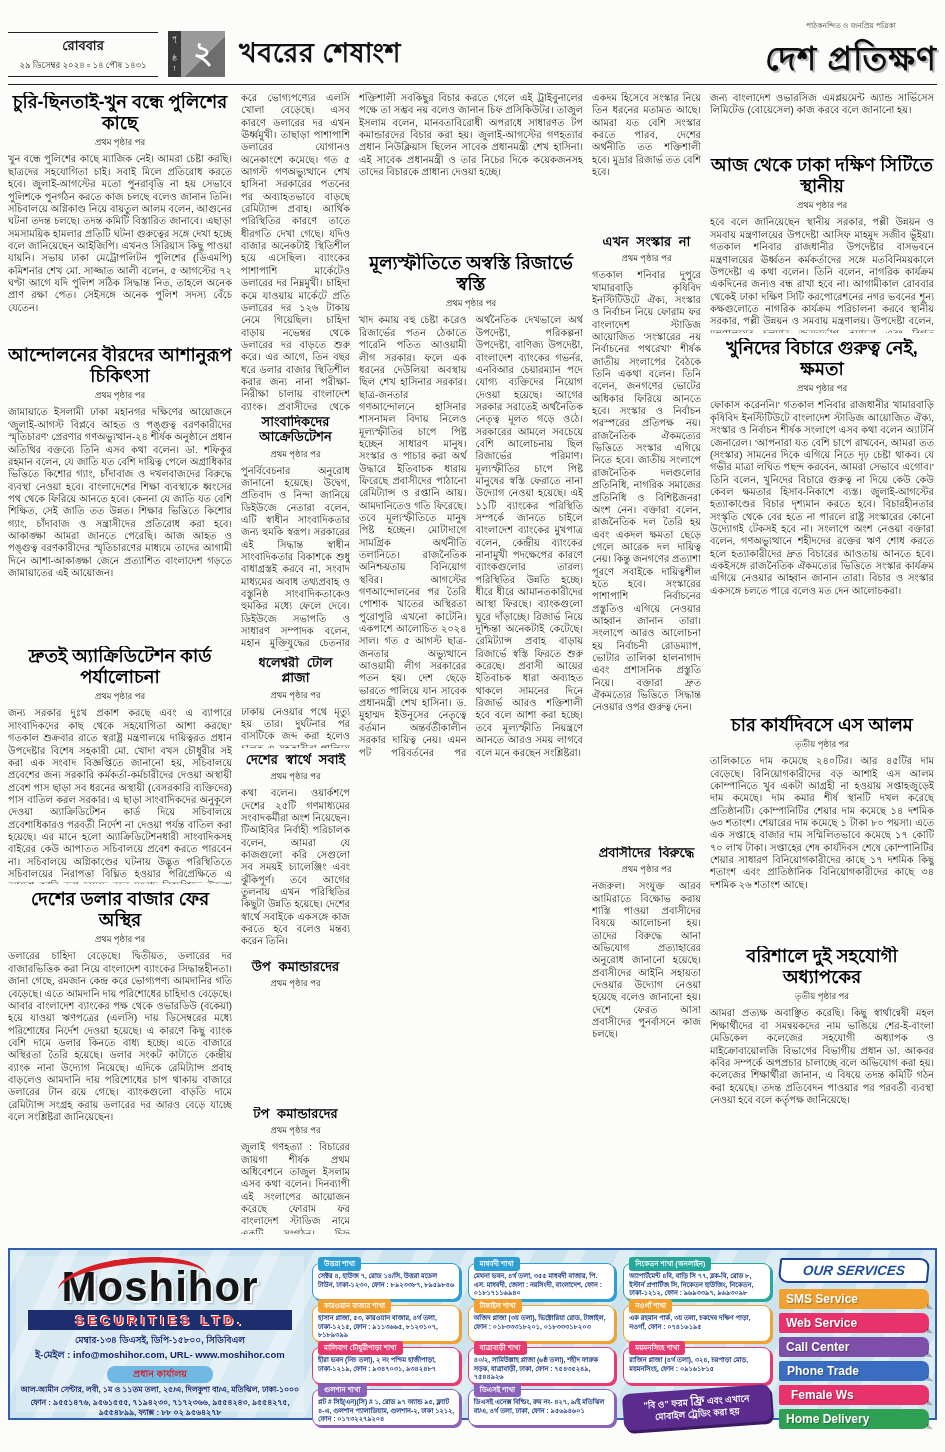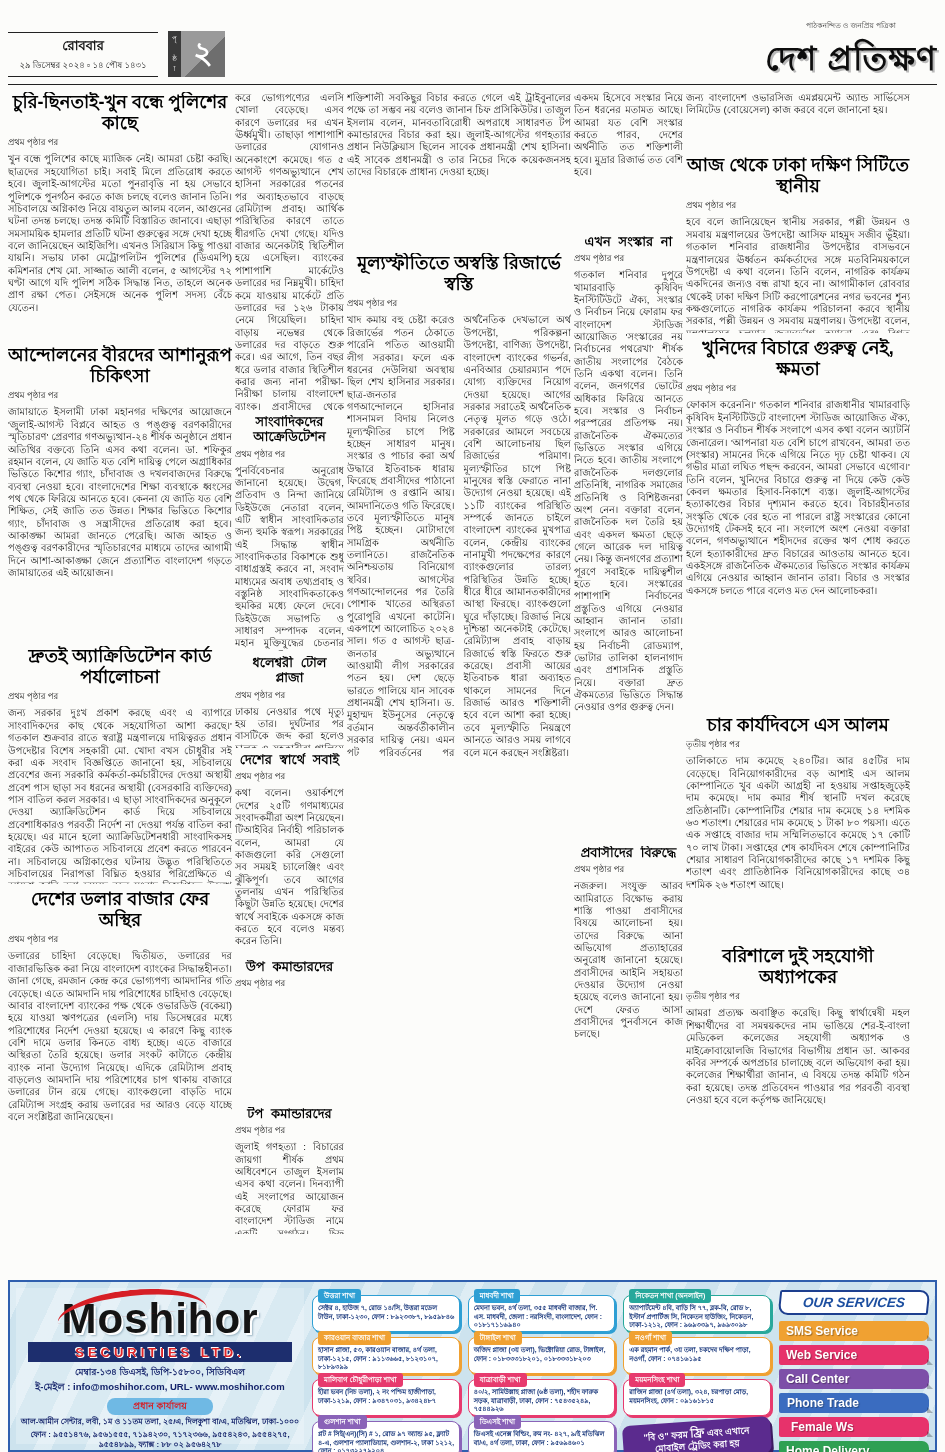--- a/index.html
+++ b/index.html
@@ -15,34 +15,34 @@
   .pagebox{ display:flex; margin-left:10px; height:46px; }
   .pagebox .strip{ background:#3a3a3a; color:#fff; width:13px; font-size:7px; writing-mode:vertical-rl; text-orientation:upright; display:flex; align-items:center; justify-content:center; }
   .pagebox .num{ width:44px; background:linear-gradient(135deg,#9a9a9a 0 55%, #6e6e6e 55% 100%); color:#fff; font-size:30px; font-weight:bold; display:flex; align-items:center; justify-content:center; }
   .section-title{ font-size:27px; font-weight:800; margin-left:14px; letter-spacing:.5px; }
   .logo-wrap{ margin-left:auto; text-align:right; }
   .logo-tag{ font-size:7.5px; color:#333; margin-bottom:1px;text-align:center; }
   .logo{ font-size:33px; font-weight:800; color:#0d0d0d; text-shadow:2px 2px 0 #b9b9b9; letter-spacing:1px; }
   .head-rule{ position:absolute; top:84px; left:8px; right:8px; border-bottom:1.5px solid #222; }
 
   
-  .cols{ position:absolute; top:92px; left:8px; right:8px; height:1142px; display:flex; gap:3px; overflow:hidden; }
+  .cols{ position:absolute; top:92px; left:8px; right:8px; height:1142px; display:flex; gap:9px; overflow:hidden; }
   .col{ overflow:hidden; }
   .w-wide{ width:224px; flex:0 0 224px; }
   .w-nrw{ width:109px; flex:0 0 109px; }
   .art{ overflow:hidden; margin-bottom:5px; }
   .hl{ font-weight:800; text-align:center; line-height:1.18; color:#000; }
   .hl-lg{ font-size:18px; }
   .hl-sm{ font-size:13px;font-family:Liberation Mono, monospace; }
-  .cont{ font-size:8.5px; margin:2px 0 3px; }
+  .cont{ font-size:8.5px; text-align:center; margin:2px 0 3px; }
   .btxt{ font-size:9.8px; line-height:1.26; text-align:justify; color:#161616; }
   .twocol{ column-count:2; column-gap:9px; }
 
   
-  .ad{ position:absolute; top:1280px; left:8px; width:929px; height:172px;
+  .ad{ position:absolute; top:1248px; left:8px; width:929px; height:172px;
        border:2.5px solid #2f5fae; background:#cde3ee; padding:6px; display:flex; gap:8px;
        background-image:repeating-linear-gradient(115deg, rgba(255,255,255,.35) 0 16px, rgba(255,255,255,0) 16px 46px); }
   .mosh{ width:288px; background:rgba(255,255,255,.25); padding:4px 4px 0 4px; text-align:center; position:relative; }
   .mosh .swoosh{ position:absolute; top:2px; left:40px; width:150px; height:26px; border-top:6px solid #d61f26; border-radius:50%/100% 100% 0 0; transform:rotate(-6deg); }
   .mosh .name{ font-size:42px; font-weight:800; color:#141414; letter-spacing:1px; text-shadow:2px 2px 0 #ffffff, 3px 3px 2px #9db6c4; margin-top:6px; line-height:1; }
   .mosh .secbar{ background:#1d2e6e; margin:2px 8px; padding:1px 0; }
   .mosh .secbar span{ color:#e02428; font-weight:800; font-size:13px; letter-spacing:4px; text-shadow:1px 1px 0 #fff, -1px -1px 0 #fff; }
   .mosh .line1{ font-size:9px; font-weight:bold; color:#15246b; margin-top:3px; }
   .mosh .line2{ font-size:9.5px; font-weight:bold; color:#15246b; }
   .mosh .hopill{ display:inline-block; background:#6fb9e4; color:#d61f26; font-weight:800; font-size:9.5px; padding:1px 26px; border-radius:8px; margin-top:3px; }
@@ -77,20 +77,21 @@
 
   <div class="masthead">
     <div class="datebox">
       <div class="day">রোববার</div>
       <div class="date">২৯ ডিসেম্বর ২০২৪ ▫ ১৪ পৌষ ১৪৩১</div>
     </div>
     <div class="pagebox">
       <div class="strip">পৃষ্ঠা</div>
       <div class="num">২</div>
     </div>
+    <div class="section-title">খবরের শেষাংশ</div>
     <div class="logo-wrap">
       <div class="logo-tag">পাঠকনন্দিত ও জনপ্রিয় পত্রিকা</div>
       <div class="logo">দেশ প্রতিক্ষণ</div>
     </div>
   </div>
   <div class="head-rule"></div>
 
   <div class="cols">
 
     <section class="col w-wide">

